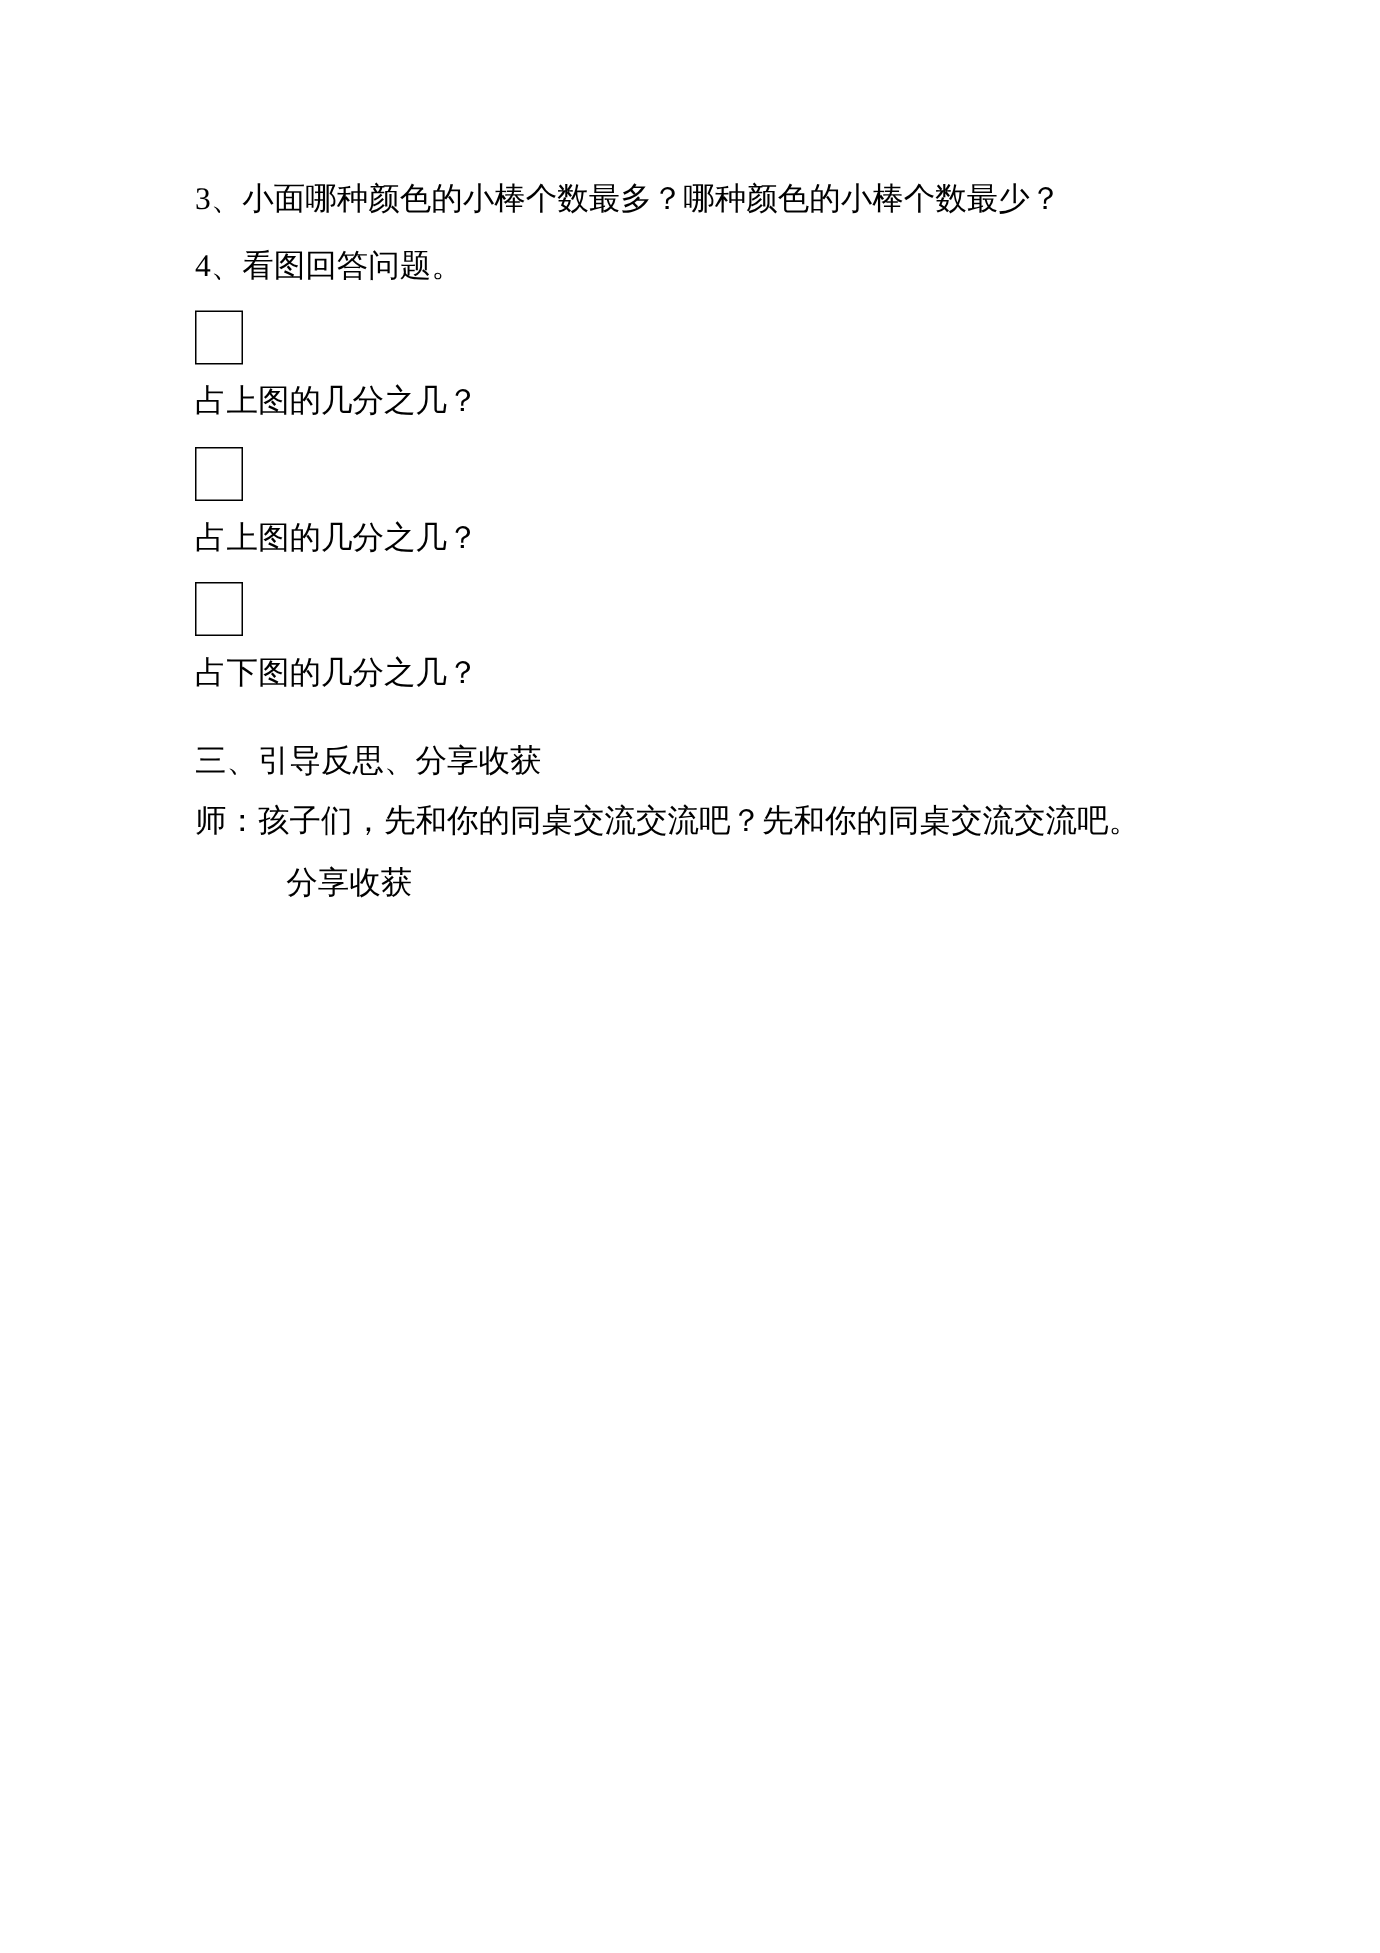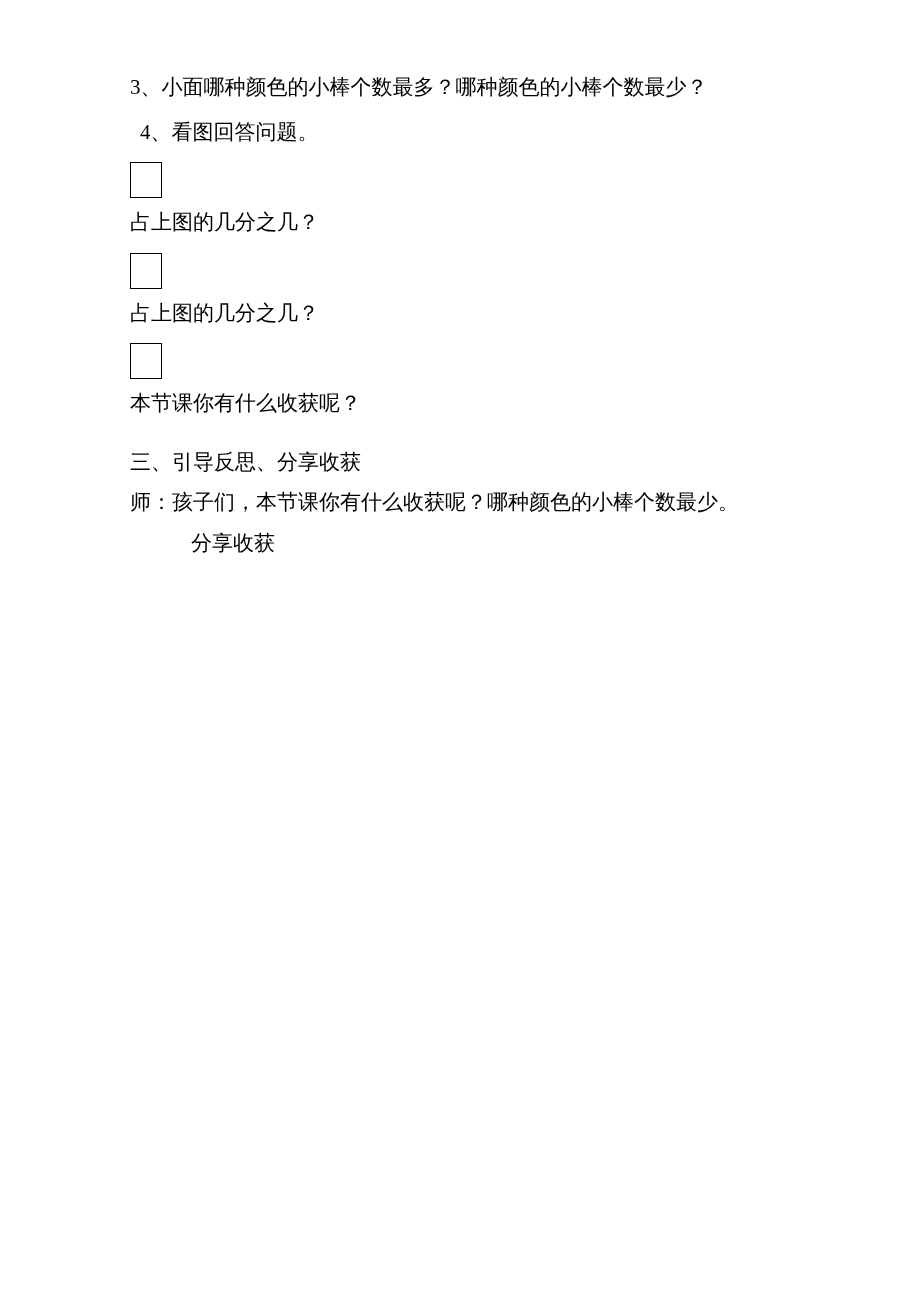--- a/index.html
+++ b/index.html
@@ -4,40 +4,39 @@
 <style>
   html, body {
     margin: 0;
     padding: 0;
     width: 920px;
     background: #ffffff;
     font-family: "SimSun", "宋体", serif;
     color: #000;
   }
   .page {
-    padding: 63px 130px 0 130px;
+    padding: 108px 130px 0 130px;
     font-size: 21px;
     line-height: 1.55;
   }
   .para {
     margin: 8px 0;
   }
   .box {
     width: 30px;
     height: 34px;
     border: 1.2px solid #000;
     margin-top: 14px;
     margin-bottom: 2px;
   }
   .indent {
     text-indent: 2.9em;
   }
   .q4 {
     margin-top: 12px;
-    margin-left: 10px;
   }
 </style>
 </head>
 <body>
 
 <div class="page">
 
   <div class="para">3、小面哪种颜色的小棒个数最多？哪种颜色的小棒个数最少？</div>
 
   <div class="para q4">4、看图回答问题。</div>
@@ -47,22 +46,22 @@
     <div class="para">占上图的几分之几？</div>
   </div>
 
   <div>
     <div class="box"></div>
     <div class="para">占上图的几分之几？</div>
   </div>
 
   <div>
     <div class="box"></div>
-    <div class="para">本节课你有什么收获呢？</div>
+    <div class="para">占下图的几分之几？</div>
   </div>
 
   <div class="para" style="margin-top:26px">三、引导反思、分享收获</div>
 
-  <div class="para">师：孩子们，本节课你有什么收获呢？哪种颜色的小棒个数最少。</div>
+  <div class="para">师：孩子们，先和你的同桌交流交流吧？先和你的同桌交流交流吧。</div>
 
   <div class="para indent">分享收获</div>
 
 </div>
 
 </body></html>

